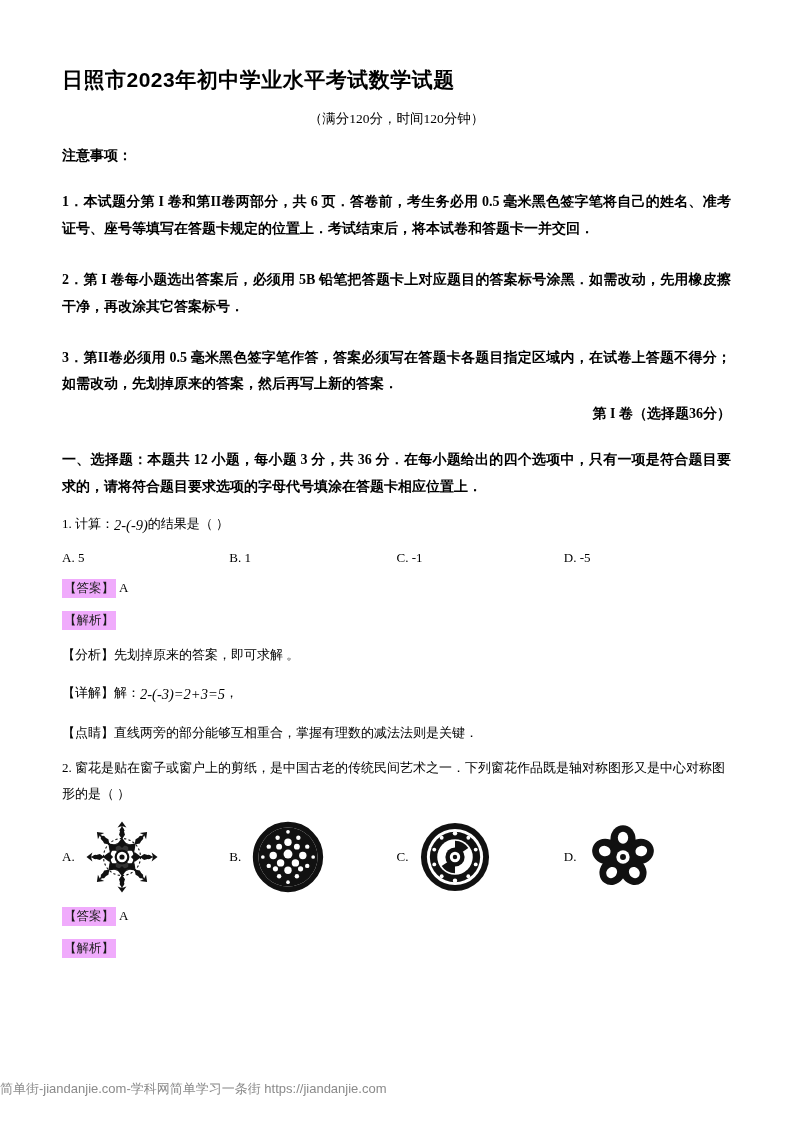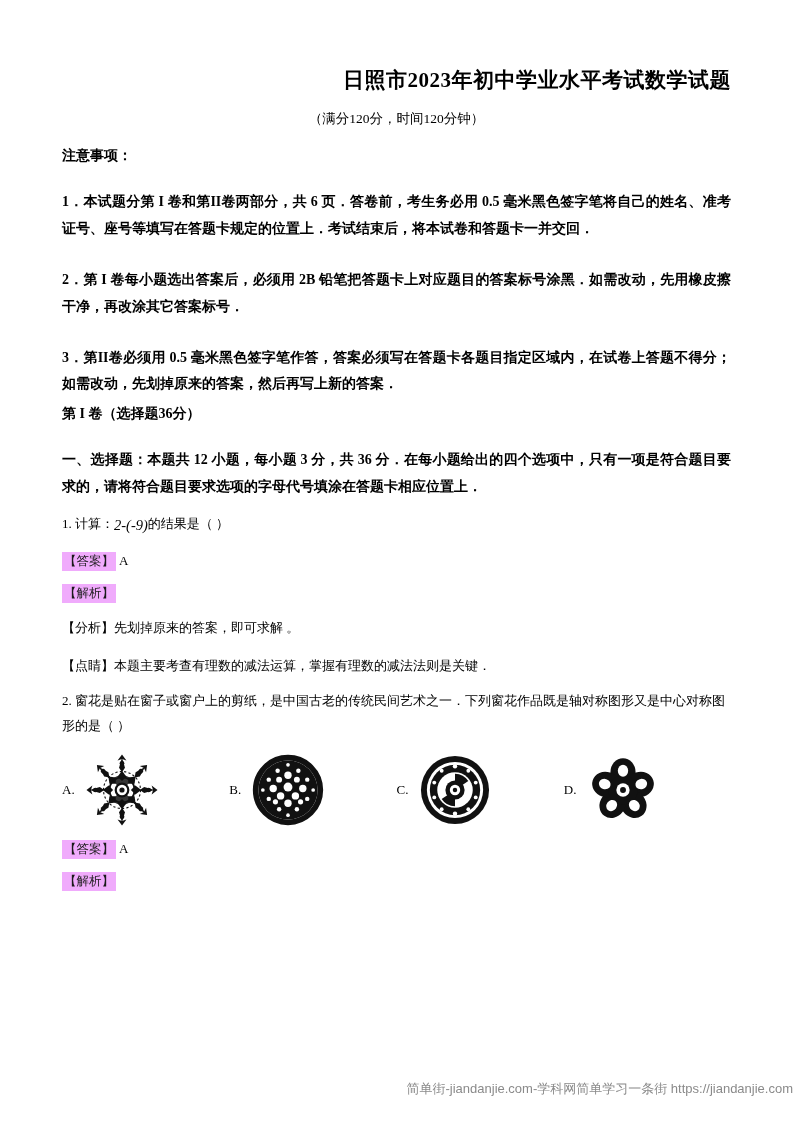--- a/index.html
+++ b/index.html
@@ -16,24 +16,24 @@
     overflow: hidden;
   }
   .page {
     position: relative;
     width: 793px;
     height: 1122px;
     box-sizing: border-box;
     padding: 52px 62px 0 62px;
   }
   .doc-title {
-    text-align: right;
+    text-align: left;
     font-size: 21px;
     font-weight: bold;
-    font-family: Liberation Serif, serif;
+    font-family: Liberation Sans, sans-serif;
     letter-spacing: 0.5px;
     margin: 14px 0 8px 0;
   }
   .doc-subtitle {
     text-align: center;
     font-size: 13.5px;
     font-weight: normal;
     margin: 16px 0 0 0;
   }
   .notice-head {
@@ -42,21 +42,21 @@
     margin: 19px 0 0 0;
   }
   .para {
     font-size: 14px;
     font-weight: bold;
     line-height: 1.92;
     margin: 24px 0 0 0;
     text-align: justify;
   }
   .center-bold {
-    text-align: left;
+    text-align: right;
     font-size: 14px;
     font-weight: bold;
     margin: 7px 0 0 0;
   }
   .q-text {
     font-size: 13px;
     line-height: 1.95;
     margin: 10px 0 0 0;
   }
   .math {
@@ -111,64 +111,73 @@
   .fig-box {
     width: 74px;
     height: 74px;
     position: relative;
   }
   .footer {
     position: absolute;
     left: 0;
     right: 0;
     bottom: 24px;
-    text-align: right;
+    text-align: left;
     font-size: 13px;
     color: #8a8a8a;
     font-family: "Liberation Sans", sans-serif;
   }
 </style>
 </head>
 <body>
 
 <div class="page">
 
   <div class="doc-title">日照市2023年初中学业水平考试数学试题</div>
   <div class="doc-subtitle">（满分120分，时间120分钟）</div>
 
   <div class="notice-head">注意事项：</div>
   <div class="para">1．本试题分第 I 卷和第II卷两部分，共 6 页．答卷前，考生务必用 0.5 毫米黑色签字笔将自己的姓名、准考证号、座号等填写在答题卡规定的位置上．考试结束后，将本试卷和答题卡一并交回．</div>
-  <div class="para">2．第 I 卷每小题选出答案后，必须用 2B 铅笔把答题卡上对应题目的答案标号涂黑．如需改动，先用橡皮擦干净，再改涂其它答案标号．</div>
+  <div class="para">2．第 I 卷每小题选出答案后，必须用 5B 铅笔把答题卡上对应题目的答案标号涂黑．如需改动，先用橡皮擦干净，再改涂其它答案标号．</div>
   <div class="para">3．第II卷必须用 0.5 毫米黑色签字笔作答，答案必须写在答题卡各题目指定区域内，在试卷上答题不得分；如需改动，先划掉原来的答案，然后再写上新的答案．</div>
 
   <div class="center-bold">第 I 卷（选择题36分）</div>
   <div class="para">一、选择题：本题共 12 小题，每小题 3 分，共 36 分．在每小题给出的四个选项中，只有一项是符合题目要求的，请将符合题目要求选项的字母代号填涂在答题卡相应位置上．</div>
 
   <div class="q-text">
     <span>1.</span>
     <span>计算：</span><span class="math">2-(-9)</span><span>的结果是（      ）</span>
   </div>
 
+  <div class="options-row">
+    <div class="opt">A. 5</div>
+    <div class="opt">B. 1</div>
+    <div class="opt">C. -1</div>
+    <div class="opt">D. -5</div>
+  </div>
 
   <div class="tag-line">
     <span class="tag">【答案】</span><span class="ans-letter">A</span>
   </div>
 
   <div class="tag-line">
     <span class="tag">【解析】</span>
   </div>
 
   <div class="expl-line">
     <span>【分析】</span><span>先划掉原来的答案，即可求解 。</span>
   </div>
 
-
-
   <div class="expl-line">
-    <span>【点睛】</span><span>本题主要考查有理数的减法运算，掌握有理数的减法法则是关键．</span>
+    <span>【详解】</span><span>解：</span><span class="math">2-(-3)=2+3=5</span><span>，</span>
+  </div>
+
+
+  <div class="expl-line">
+    <span>【点睛】</span><span>直线两旁的部分能够互相重合，掌握有理数的减法法则是关键．</span>
   </div>
 
   <div class="q-text">
     <span>2.</span>
     <span>窗花是贴在窗子或窗户上的剪纸，是中国古老的传统民间艺术之一．下列窗花作品既是轴对称图形又是中心对称图形的是（      ）</span>
   </div>
 
   <div class="fig-row">
 
     <div class="fig-item">

